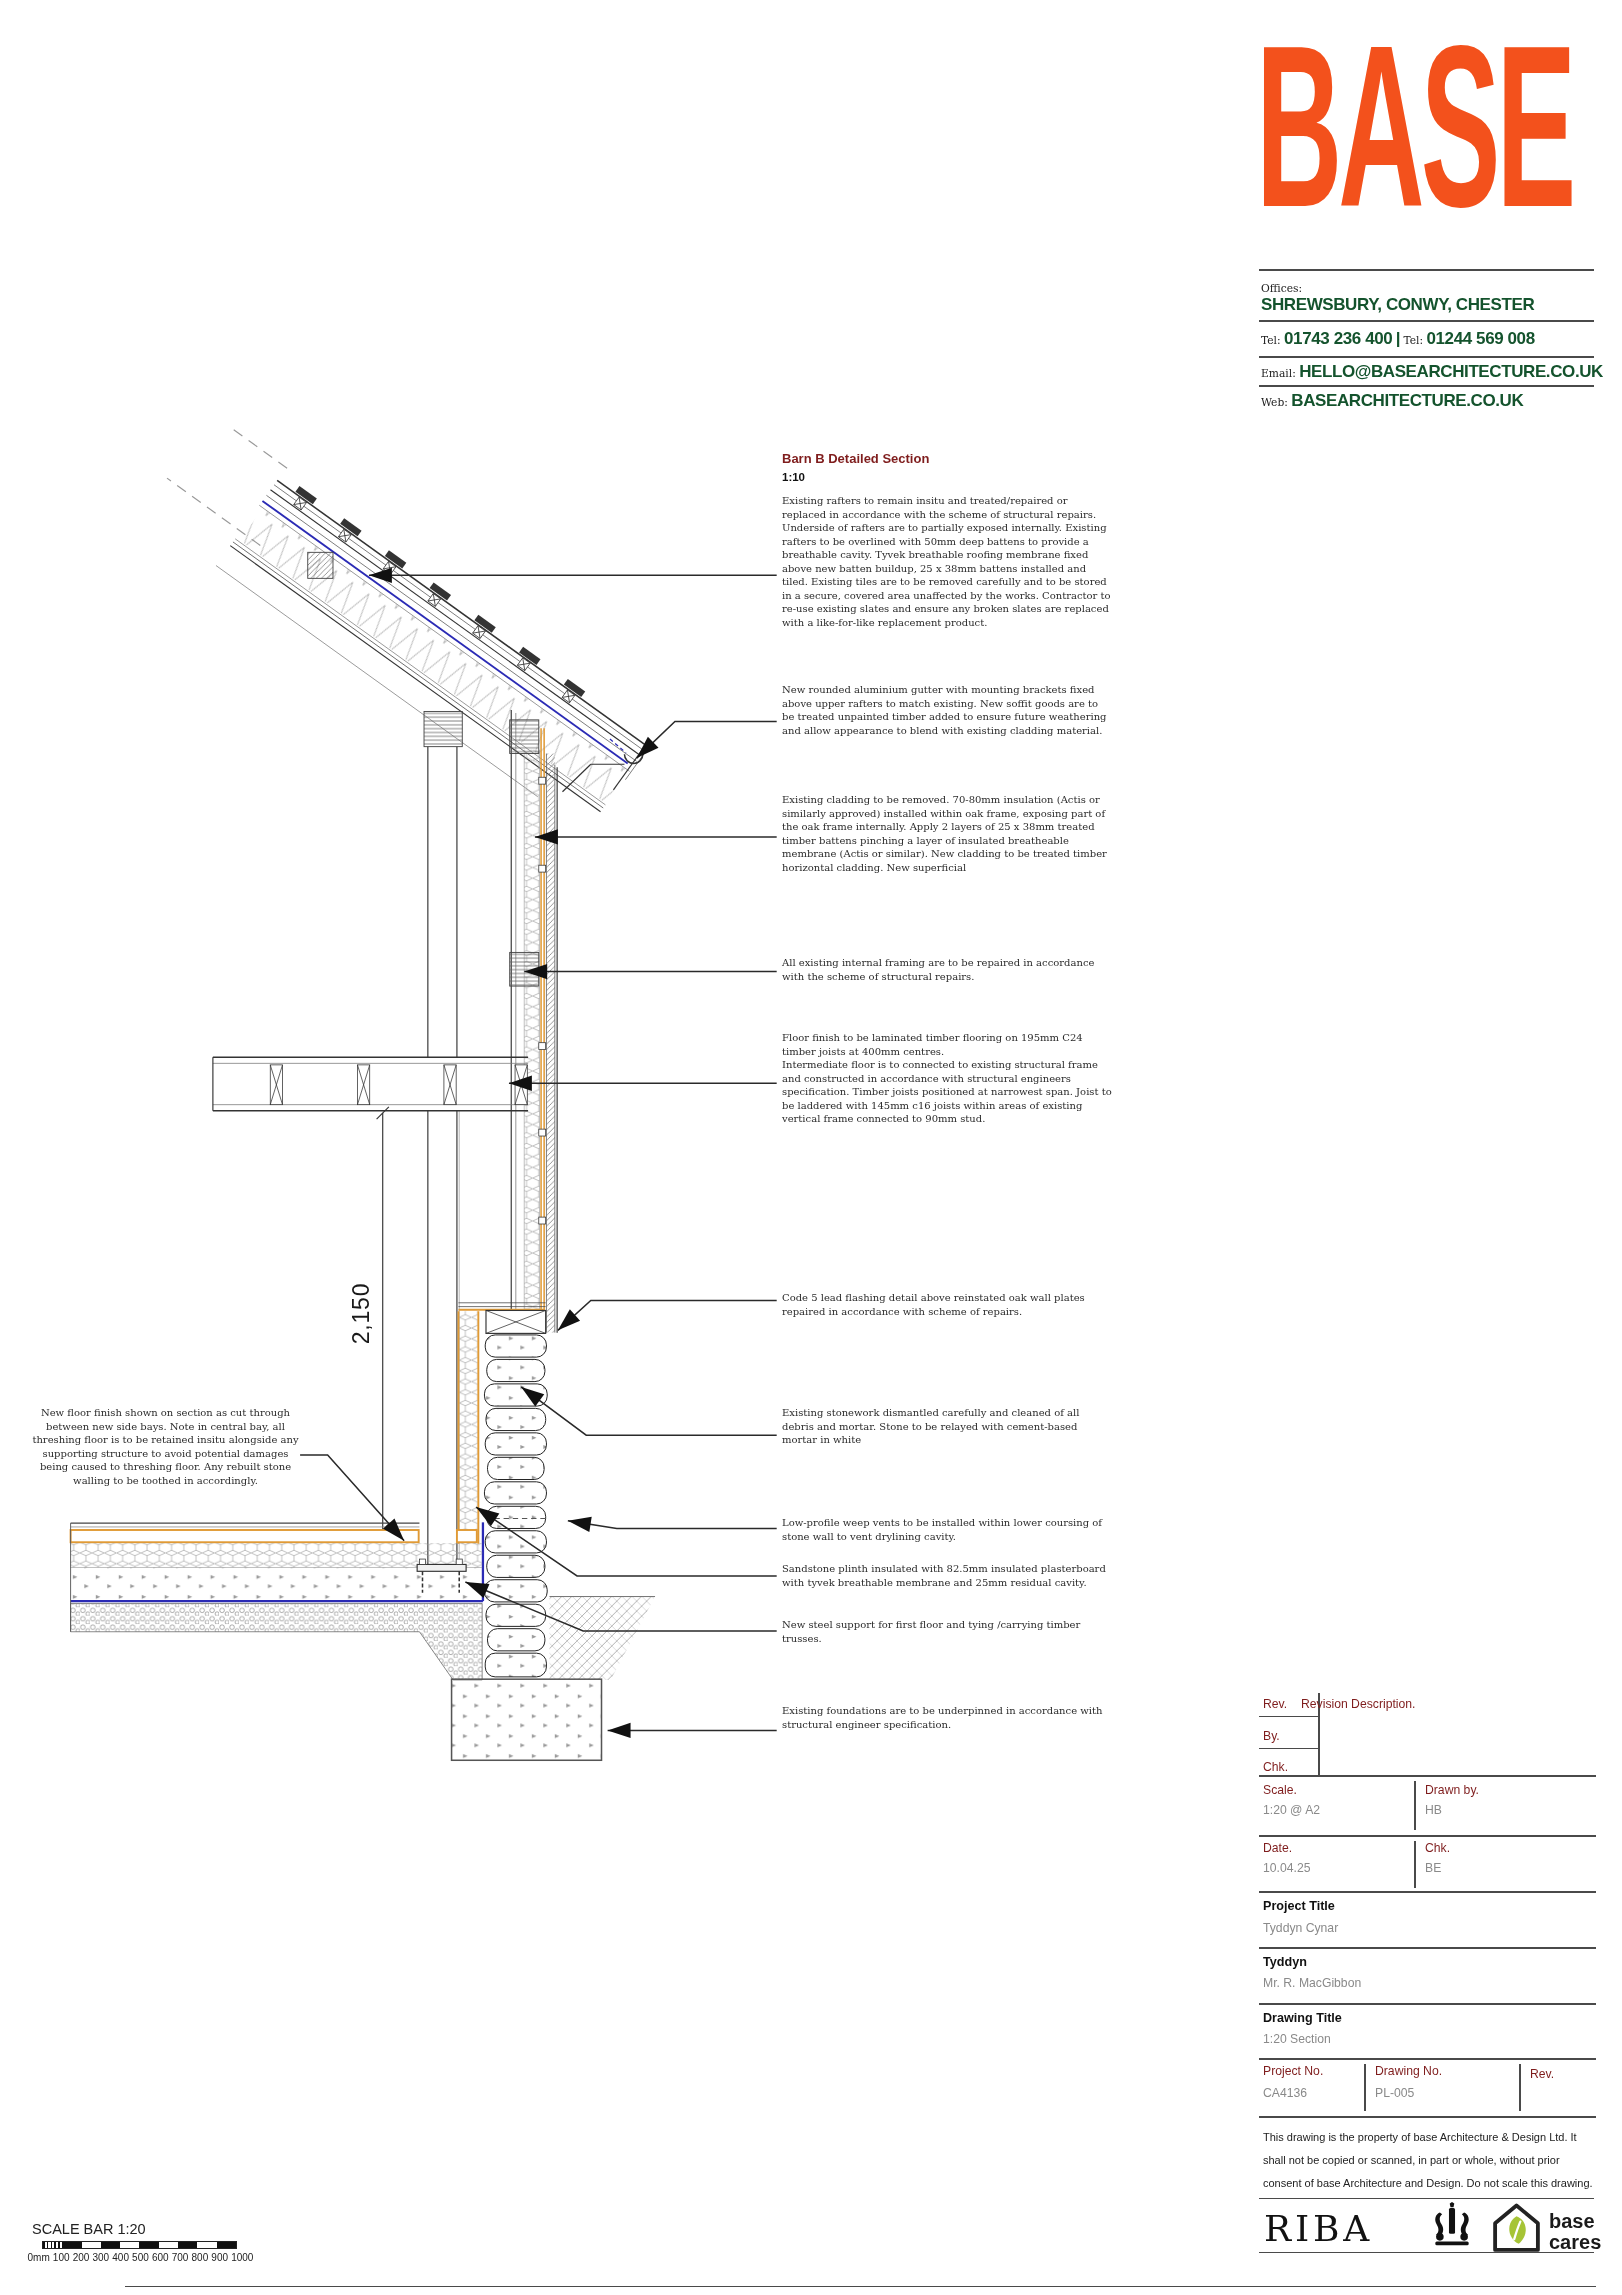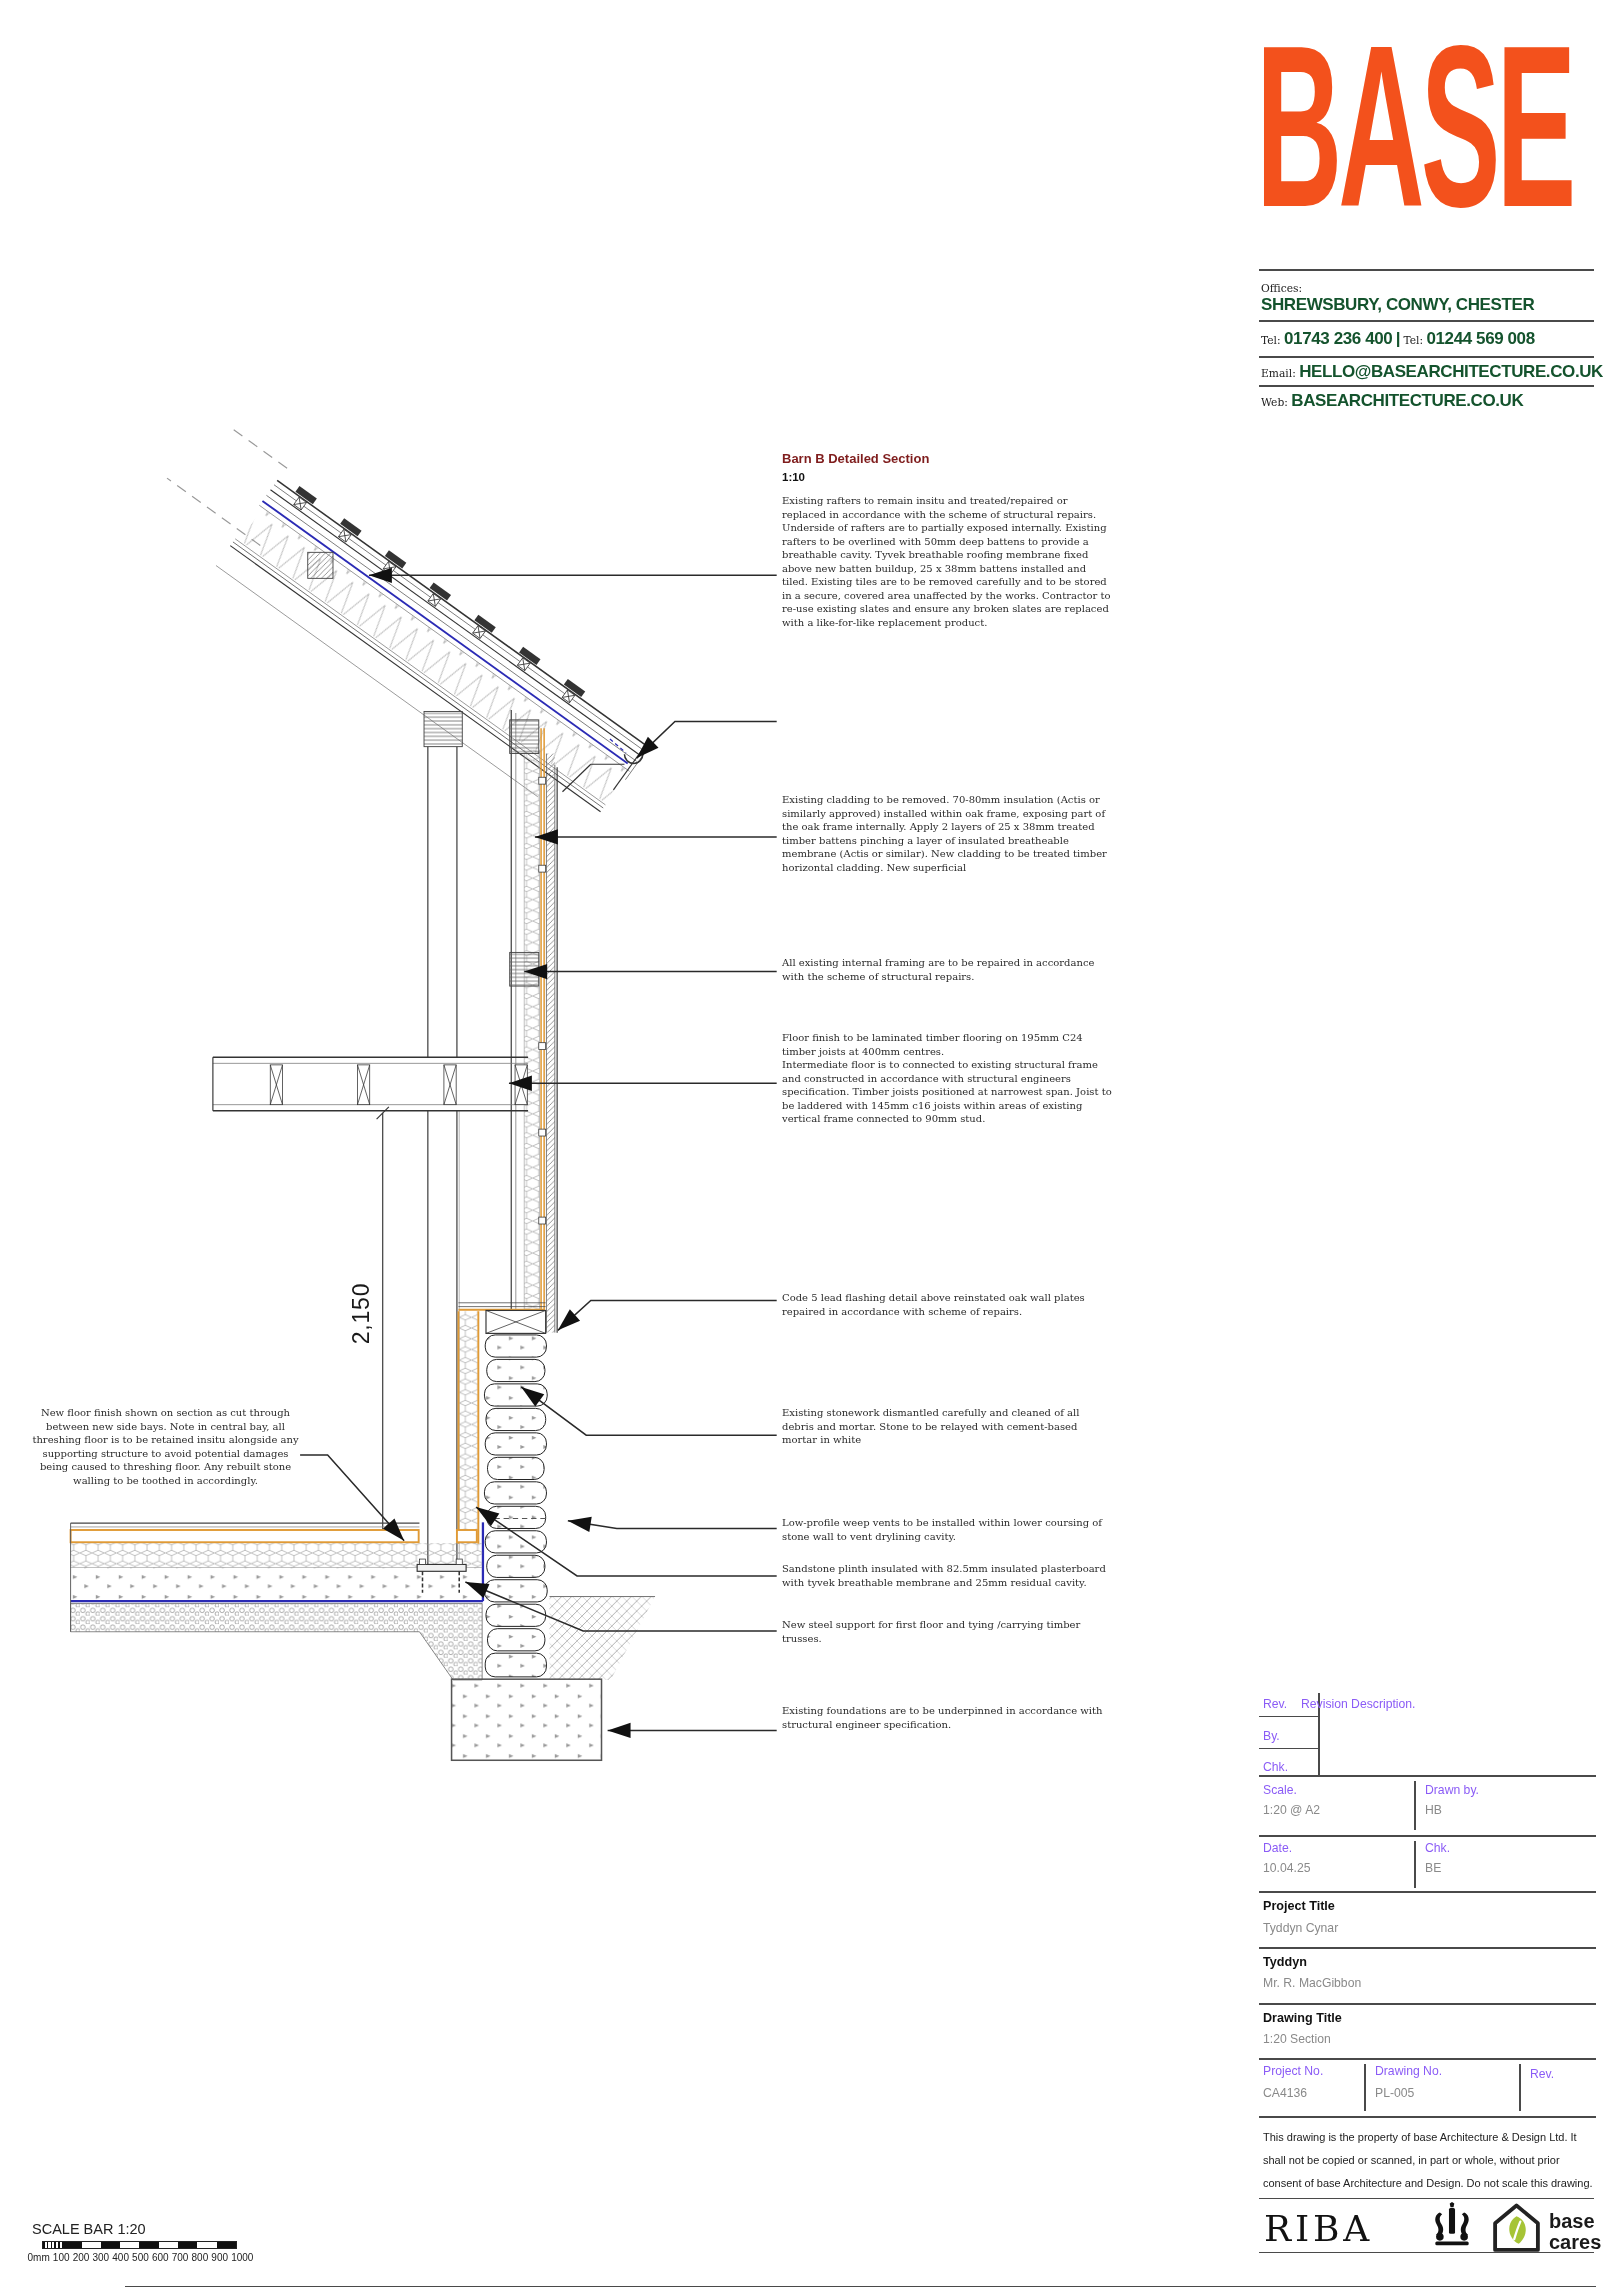--- a/index.html
+++ b/index.html
@@ -19,21 +19,21 @@
   .logo{position:absolute;left:1256px;top:31px;font-size:230px;line-height:191px;font-weight:bold;
         letter-spacing:-7.7px;transform:scaleX(0.52);transform-origin:left top;
         font-family:"Liberation Sans",sans-serif;}
   .hline{position:absolute;height:1.5px;background:#4a4a4a;}
   .vline{position:absolute;width:1.5px;background:#4a4a4a;}
   .contact-row{position:absolute;left:1261px;white-space:nowrap;}
   .contact-label{font-family:"DejaVu Serif","Liberation Serif",serif;font-size:10.7px;color:#222;}
   .contact-value{font-weight:bold;font-size:17px;color:#14532d;letter-spacing:-0.4px;}
   .offices-label{position:absolute;left:1261px;top:282px;font-family:"DejaVu Serif","Liberation Serif",serif;font-size:10.7px;color:#222;}
   
-  .tb-label{position:absolute;font-size:12.2px;color:#8b5cf6;}
+  .tb-label{position:absolute;font-size:12.2px;color:#7f1d1d;}
   .tb-value{position:absolute;font-size:12.2px;color:#8a8a8a;}
   .tb-bold{position:absolute;font-size:12.6px;font-weight:bold;color:#111;}
   .disclaimer{position:absolute;left:1263px;top:2126px;width:338px;font-size:11px;line-height:23px;color:#222;}
   
   .riba-text{position:absolute;left:1264px;top:2208px;font-family:"DejaVu Serif","Liberation Serif",serif;
              font-size:36px;letter-spacing:3.8px;color:#111;}
   .bc-text{position:absolute;left:1549px;top:2211px;font-weight:bold;font-size:20px;line-height:20.7px;color:#1a1a1a;}
   .sb-label{position:absolute;left:32px;top:2221px;font-size:14.5px;color:#222;}
   .sb-bar{position:absolute;left:42px;top:2241px;width:193px;height:6.1px;border:1.1px solid #222;display:flex;}
   .sb-seg{flex:1;}
@@ -282,20 +282,21 @@
       <polygon points="0,0 -30,-10 -30,10" transform="translate(608,2068) rotate(203)"></polygon>
       <polygon points="0,0 -30,-10 -30,10" transform="translate(794,2262) rotate(180)"></polygon>
       <polygon points="0,0 -30,-10 -30,10" transform="translate(528,2014) rotate(48)"></polygon>
     </g>
   </svg>
 
   <div class="dwg-title">Barn B Detailed Section</div>
   <div class="dwg-scale">1:10</div>
 
   <div class="note" style="left:782px;top:494px">Existing rafters to remain insitu and treated/repaired or replaced in accordance with the scheme of structural repairs. Underside of rafters are to partially exposed internally. Existing rafters to be overlined with 50mm deep battens to provide a breathable cavity. Tyvek breathable roofing membrane fixed above new batten buildup, 25 x 38mm battens installed and tiled. Existing tiles are to be removed carefully and to be stored in a secure, covered area unaffected by the works. Contractor to re-use existing slates and ensure any broken slates are replaced with a like-for-like replacement product.</div>
+  <div class="note" style="left:782px;top:683px">New rounded aluminium gutter with mounting brackets fixed above upper rafters to match existing. New soffit goods are to be treated unpainted timber added to ensure future weathering and allow appearance to blend with existing cladding material.</div>
   <div class="note" style="left:782px;top:793px">Existing cladding to be removed. 70-80mm insulation (Actis or similarly approved) installed within oak frame, exposing part of the oak frame internally.  Apply 2 layers of 25 x 38mm treated timber battens pinching a layer of insulated breatheable membrane (Actis or similar). New cladding to be treated timber horizontal cladding. New superficial</div>
   <div class="note" style="left:782px;top:956px">All existing internal framing are to be repaired in accordance with the scheme of structural repairs.</div>
   <div class="note" style="left:782px;top:1031px">Floor finish to be laminated timber flooring on 195mm C24 timber joists at 400mm centres.
 Intermediate floor is to connected to existing structural frame and constructed in accordance with structural engineers specification. Timber joists positioned at narrowest span. Joist to be laddered with 145mm c16 joists within areas of existing vertical frame connected to 90mm stud.</div>
   <div class="note" style="left:782px;top:1291px">Code 5 lead flashing detail above reinstated oak wall plates repaired in accordance with scheme of repairs.</div>
   <div class="note" style="left:782px;top:1406px">Existing stonework dismantled carefully and cleaned of all debris and mortar. Stone to be relayed with cement-based mortar in white</div>
   <div class="note" style="left:782px;top:1516px">Low-profile weep vents to be installed within lower coursing of stone wall to vent drylining cavity.</div>
   <div class="note" style="left:782px;top:1562px">Sandstone plinth insulated with 82.5mm insulated plasterboard with tyvek breathable membrane  and 25mm residual cavity.</div>
   <div class="note" style="left:782px;top:1618px">New steel support for first floor and tying /carrying timber trusses.</div>
   <div class="note" style="left:782px;top:1704px">Existing foundations are to be underpinned in accordance with structural engineer specification.</div>

